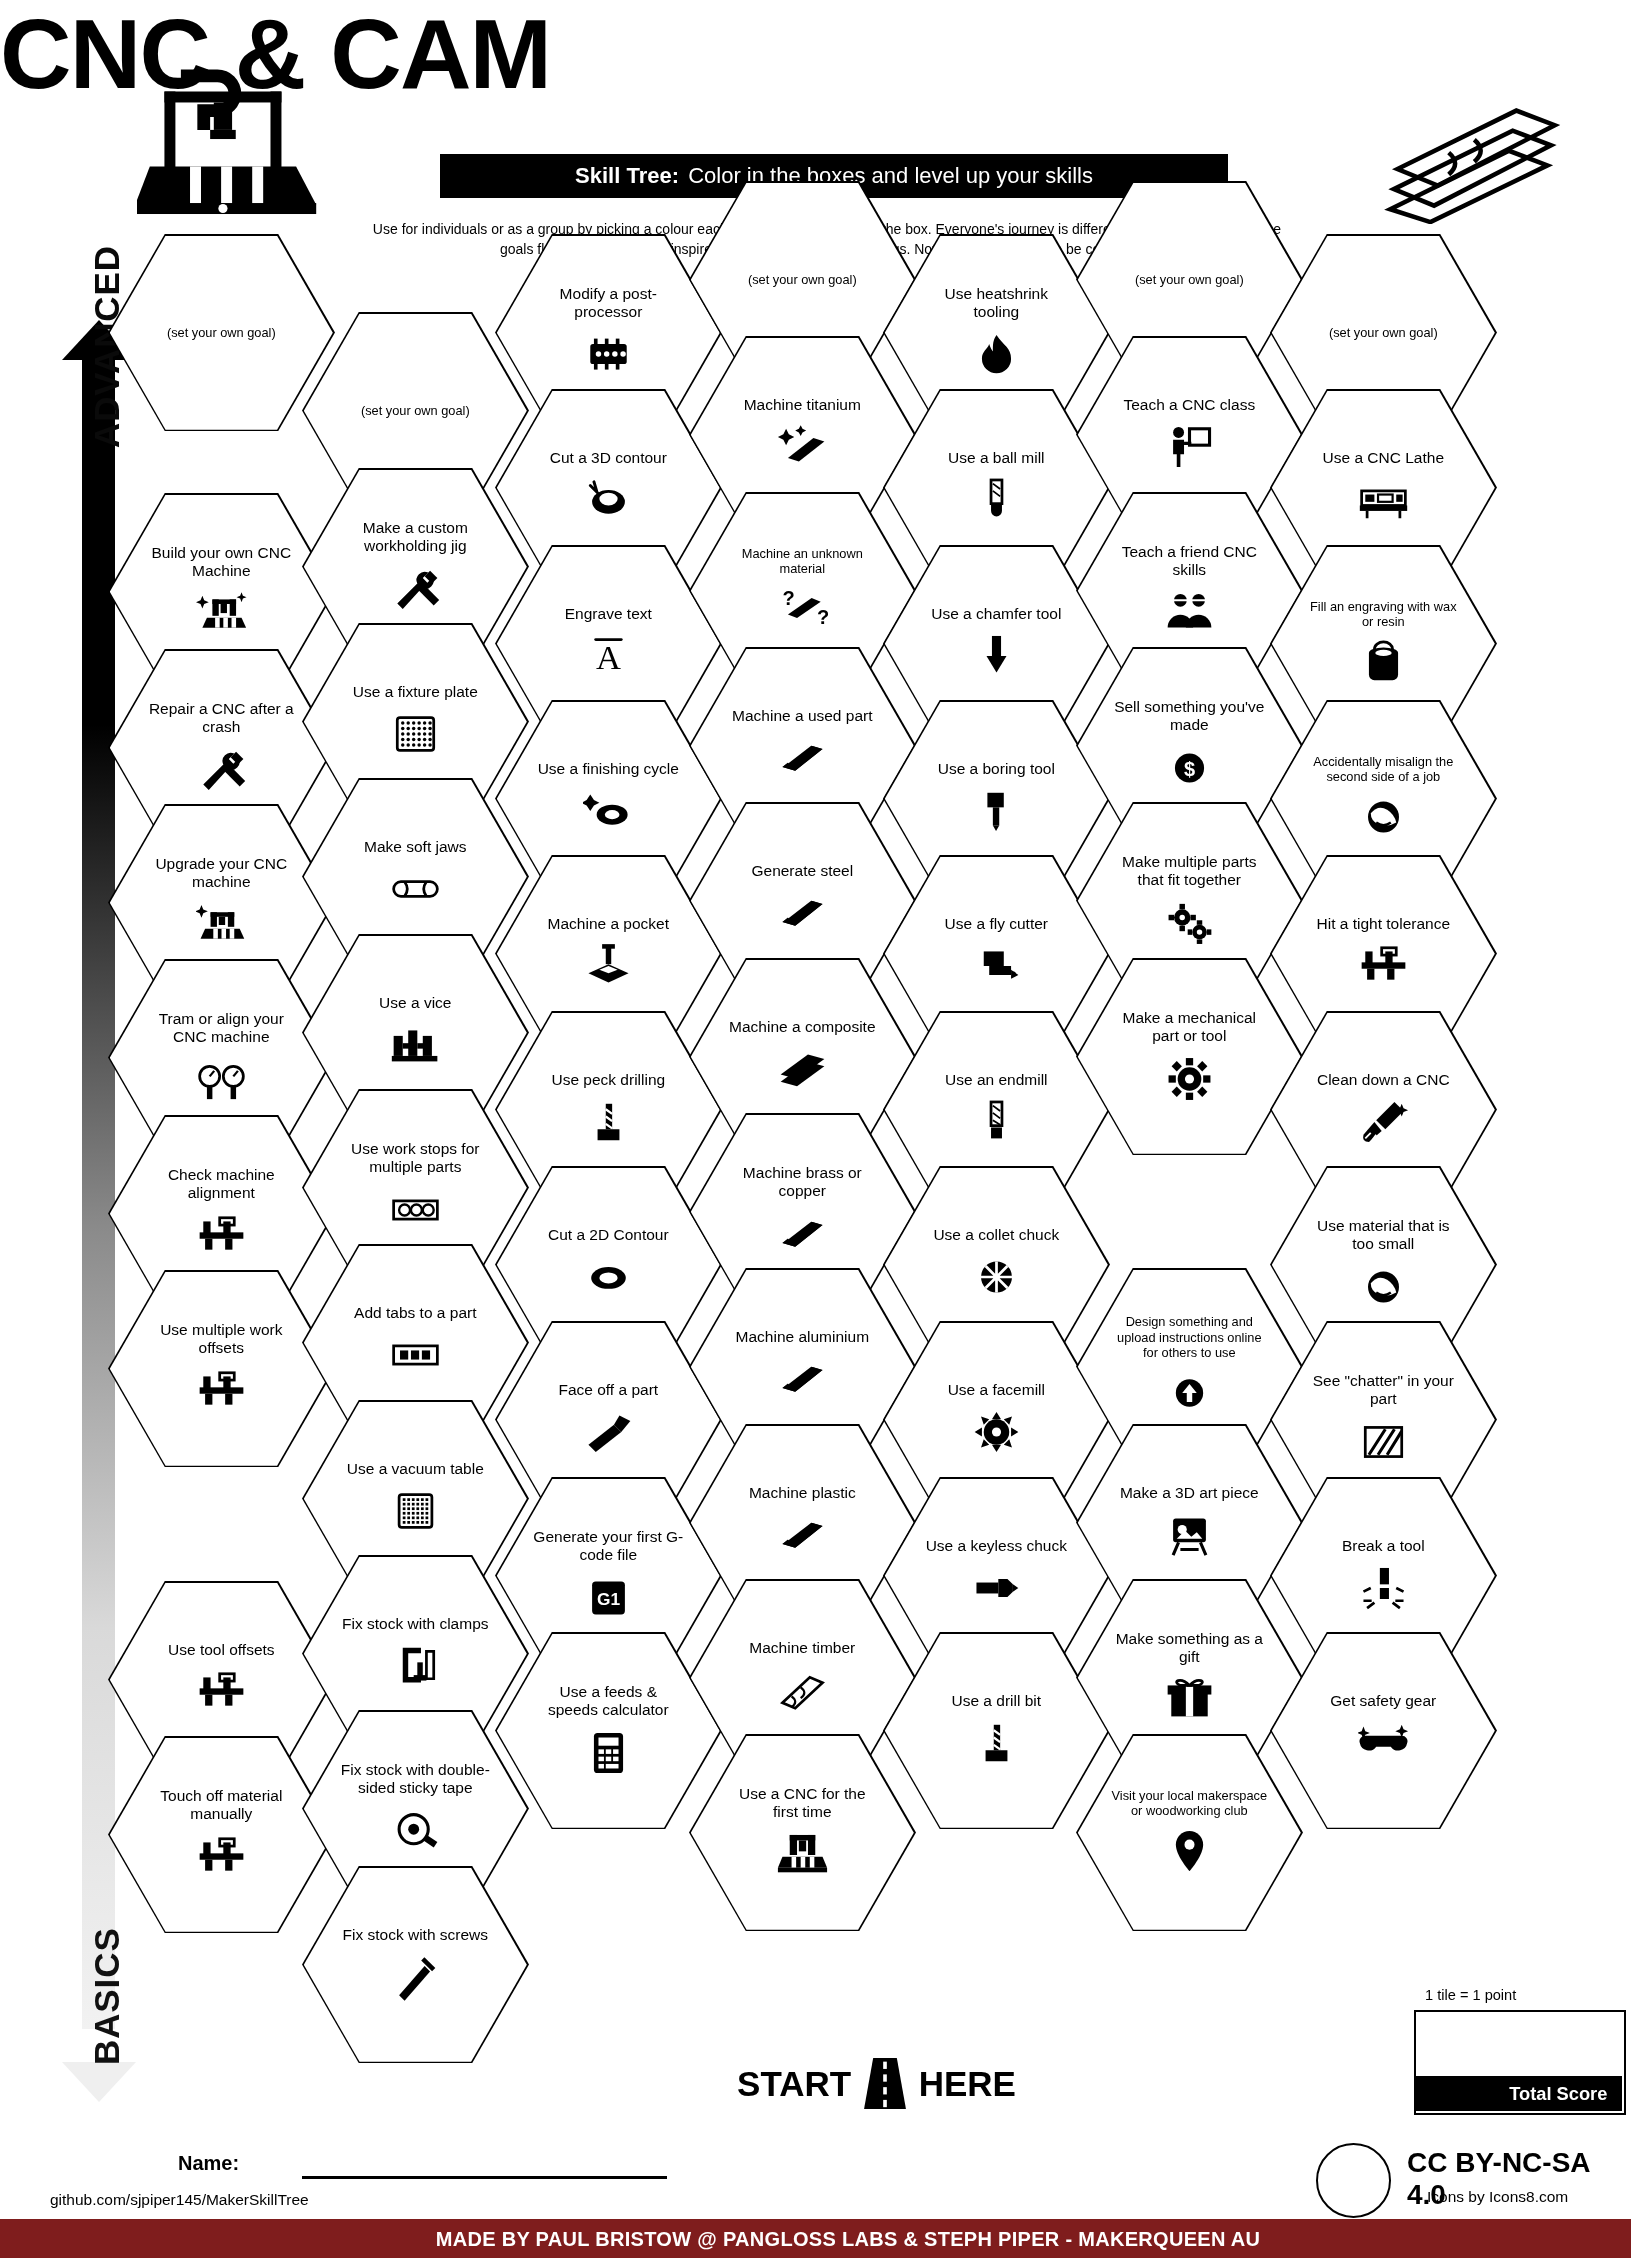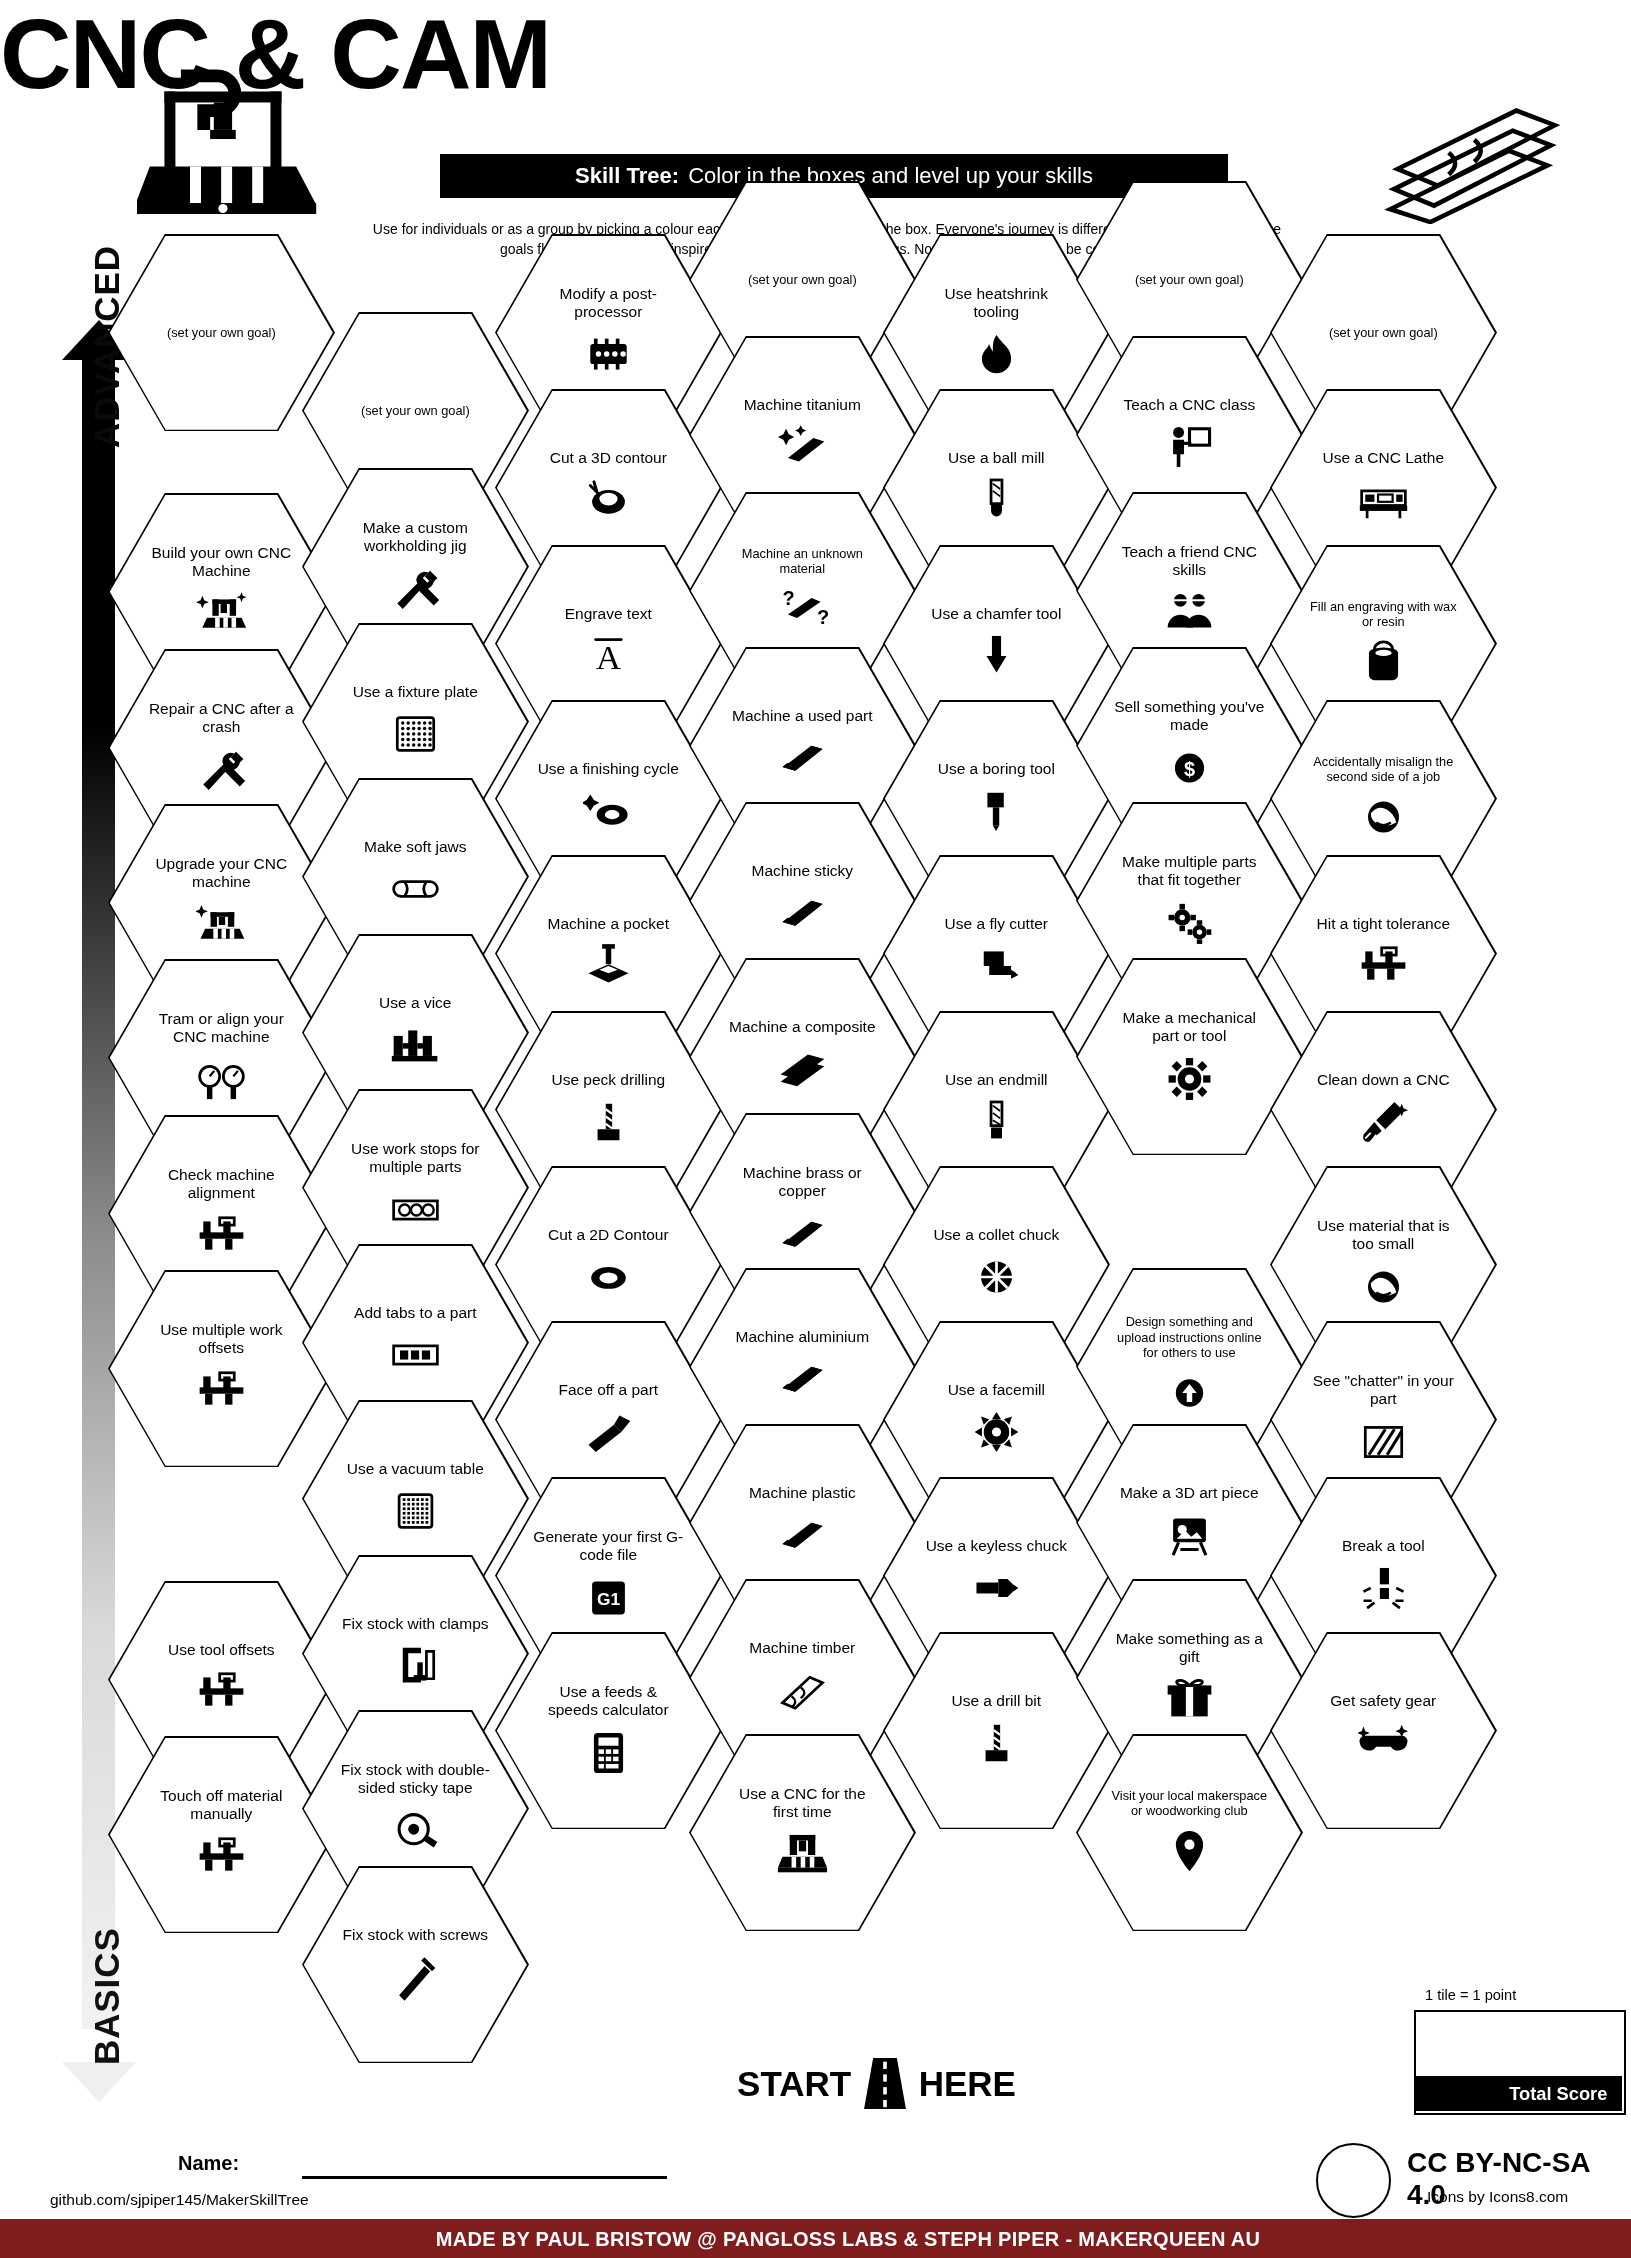--- a/index.html
+++ b/index.html
@@ -689,21 +689,21 @@
             <path d="M6 36 L36 12 l14 4 L20 40z" fill="#000"></path>
             <path d="M6 36 L20 40 l30 -24 l-14 -4z" fill="#000"></path>
             <path d="M12 31 L38 11" stroke="#fff" stroke-width="2"></path>
           </svg>
         </div>
       </div>
     </div>
     <div class="hex" style="left: 689px; top: 802px;">
       <div class="shape"></div>
       <div class="inner">
-        <div class="label">Machine sticky</div>
+        <div class="label">Generate steel</div>
         <div class="ico">
           <svg width="51" height="48" viewBox="0 0 56 52">
             <path d="M6 36 L36 12 l14 4 L20 40z" fill="#000"></path>
             <path d="M6 36 L20 40 l30 -24 l-14 -4z" fill="#000"></path>
             <path d="M12 31 L38 11" stroke="#fff" stroke-width="2"></path>
           </svg>
         </div>
       </div>
     </div>
     <div class="hex" style="left: 689px; top: 958px;">

